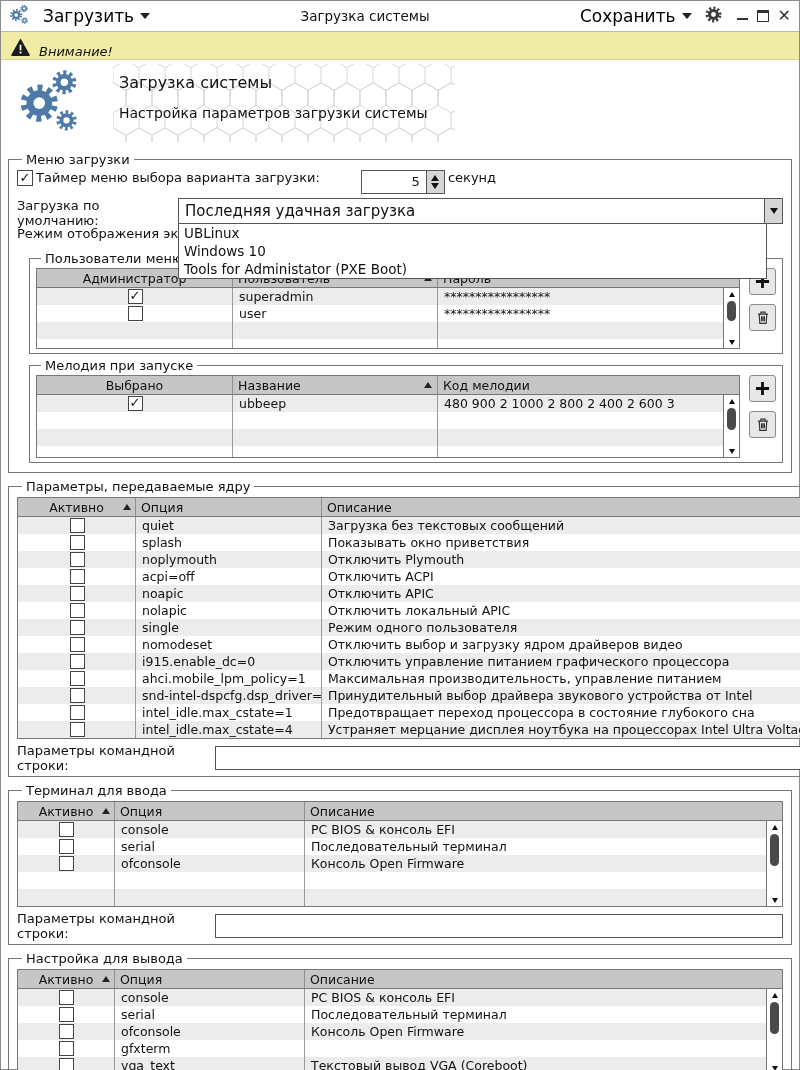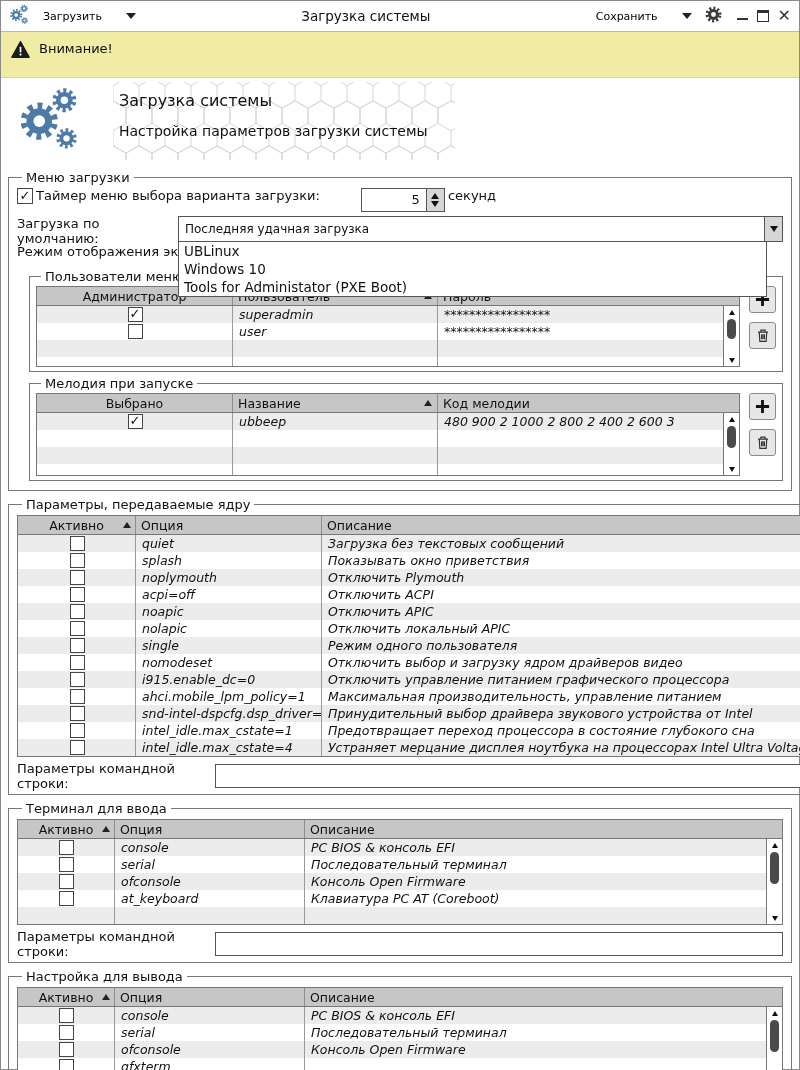--- a/index.html
+++ b/index.html
@@ -9,32 +9,32 @@
     font-size:13px;color:#111;background:#fff;overflow:hidden;
   }
   .window{position:relative;width:798px;height:1068px;border:1px solid #8a8a8a;
     display:flex;flex-direction:column;background:#fff;}
 
   
   .toolbar{height:30px;flex:0 0 30px;display:flex;align-items:center;
     padding:0 8px;gap:8px;border-bottom:1px solid #b9b9b9;}
   .tb-left,.tb-right{display:flex;align-items:center;gap:8px;}
   .tb-center{flex:1;text-align:center;font-size:13.5px;}
-  .tb-btn{display:flex;align-items:center;gap:24px;background:none;border:none;
-    font:inherit;font-size:11px;cursor:default;padding:2px 4px;}
+  .tb-btn{display:flex;align-items:center;gap:6px;background:none;border:none;
+    font:inherit;font-size:17px;cursor:default;padding:2px 4px;}
   .caret{width:0;height:0;border-left:5px solid transparent;border-right:5px solid transparent;
     border-top:6px solid #222;display:inline-block;}
   .winctl{display:flex;align-items:center;gap:9px;margin-left:6px;}
   .ic-min{width:11px;height:2px;background:#333;display:inline-block;margin-top:6px;}
   .ic-max{width:10px;height:8px;border:1.5px solid #333;border-top:3px solid #333;display:inline-block;}
   .ic-close{font-size:16px;line-height:14px;color:#333;}
 
   
   .warnbar{height:27px;flex:0 0 27px;background:#f0eca5;border-bottom:1px solid #ddd68f;
-    display:flex;align-items:flex-start;gap:9px;padding:9px 10px;}
+    display:flex;align-items:flex-end;gap:9px;padding:0 10px;font-style:italic;}
 
   
   .pageheader{height:86px;flex:0 0 86px;display:flex;align-items:flex-start;padding:4px 0 0 16px;}
   .logo-big{width:66px;height:66px;margin-top:4px;color:#4d7aa6;}
   .hexwrap{position:relative;margin-left:30px;width:342px;height:78px;}
   .hexbg{position:absolute;inset:0;}
   .htitle{position:absolute;top:9px;left:6px;font-size:16px;}
   .hsub{position:absolute;top:41px;left:6px;font-size:14px;}
 
   
@@ -54,21 +54,21 @@
   .spinbtns{width:17px;border-left:1px solid #555;background:#d6d6d6;display:flex;
     flex-direction:column;align-items:center;justify-content:center;gap:2px;}
   .tri-up{width:0;height:0;border-left:4px solid transparent;border-right:4px solid transparent;
     border-bottom:6px solid #111;}
   .tri-down{width:0;height:0;border-left:4px solid transparent;border-right:4px solid transparent;
     border-top:6px solid #111;}
 
   .lbl-default{flex:0 0 158px;}
   .combo{position:relative;flex:1;height:26px;border:1px solid #555;box-sizing:border-box;
     display:flex;align-items:center;background:#fff;}
-  .combo-val{flex:1;padding:0 6px;white-space:nowrap;overflow:hidden;font-size:12px;}
+  .combo-val{flex:1;padding:0 6px;white-space:nowrap;overflow:hidden;font-size:15px;}
   .combo-btn{width:17px;align-self:stretch;border-left:1px solid #555;background:#d6d6d6;
     display:flex;align-items:center;justify-content:center;}
   .dd-panel{position:absolute;top:24px;left:-1px;right:15px;background:#fff;
     border:1px solid #555;z-index:50;}
   .dd-item{height:18px;line-height:18px;padding:0 5px;font-size:13.5px;white-space:nowrap;overflow:hidden;}
 
   
   .tblrow{display:flex;align-items:flex-start;}
   .tbl{border:1px solid #777;flex:1;background:#fff;}
   .thead{height:18px;display:flex;background:#c6c6c6;border-bottom:1px solid #777;font-size:12.5px;}
@@ -76,21 +76,21 @@
     border-right:1px solid #8e8e8e;position:relative;white-space:nowrap;overflow:hidden;}
   .th.c1{width:var(--w1);justify-content:center;}
   .th.c2{width:var(--w2);gap:36px;}
   .th.c3{flex:1;border-right:none;}
   .sortarrow{width:0;height:0;border-left:4px solid transparent;border-right:4px solid transparent;
     border-bottom:6px solid #222;}
   .th .abs-right{position:absolute;right:4px;top:6px;}
   .th .ml-auto{margin-left:auto;}
   .tbody{display:flex;}
   .rows{flex:1;position:relative;overflow:hidden;
-    background:repeating-linear-gradient(to bottom,#ececec 0 17px,#ffffff 17px 34px);font-style:italic;}
+    background:repeating-linear-gradient(to bottom,#ececec 0 17px,#ffffff 17px 34px);}
   .rows::before,.rows::after{content:"";position:absolute;top:0;bottom:0;width:1px;background:#9a9a9a;}
   .rows::before{left:calc(var(--w1) - 1px);}
   .rows::after{left:calc(var(--w1) + var(--w2) - 1px);}
   .trow{display:flex;height:17px;align-items:center;}
   .td{box-sizing:border-box;padding:0 6px;white-space:nowrap;overflow:hidden;font-size:12.5px;}
   .td.c1{width:var(--w1);display:flex;justify-content:center;padding:0;}
   .td.c2{width:var(--w2);}
   .td.c3{flex:1;}
   .td .cb{width:13px;height:13px;flex:0 0 13px;}
 
@@ -510,27 +510,20 @@
             </div>
 
             <div class="trow">
               <span class="td c1">
                 <span class="cb"></span>
               </span>
               <span class="td c2">ofconsole</span>
               <span class="td c3">Консоль Open Firmware</span>
             </div>
 
-            <div class="trow">
-              <span class="td c1">
-                <span class="cb"></span>
-              </span>
-              <span class="td c2">at_keyboard</span>
-              <span class="td c3">Клавиатура PC AT (Coreboot)</span>
-            </div>
 
           </div>
         <div class="vscroll">
           <span class="sarr">
               <span class="tri-up"></span>
             </span>
           <span class="strack">
               <span class="sthumb" style="height:55%"></span>
             </span>
           <span class="sarr">

